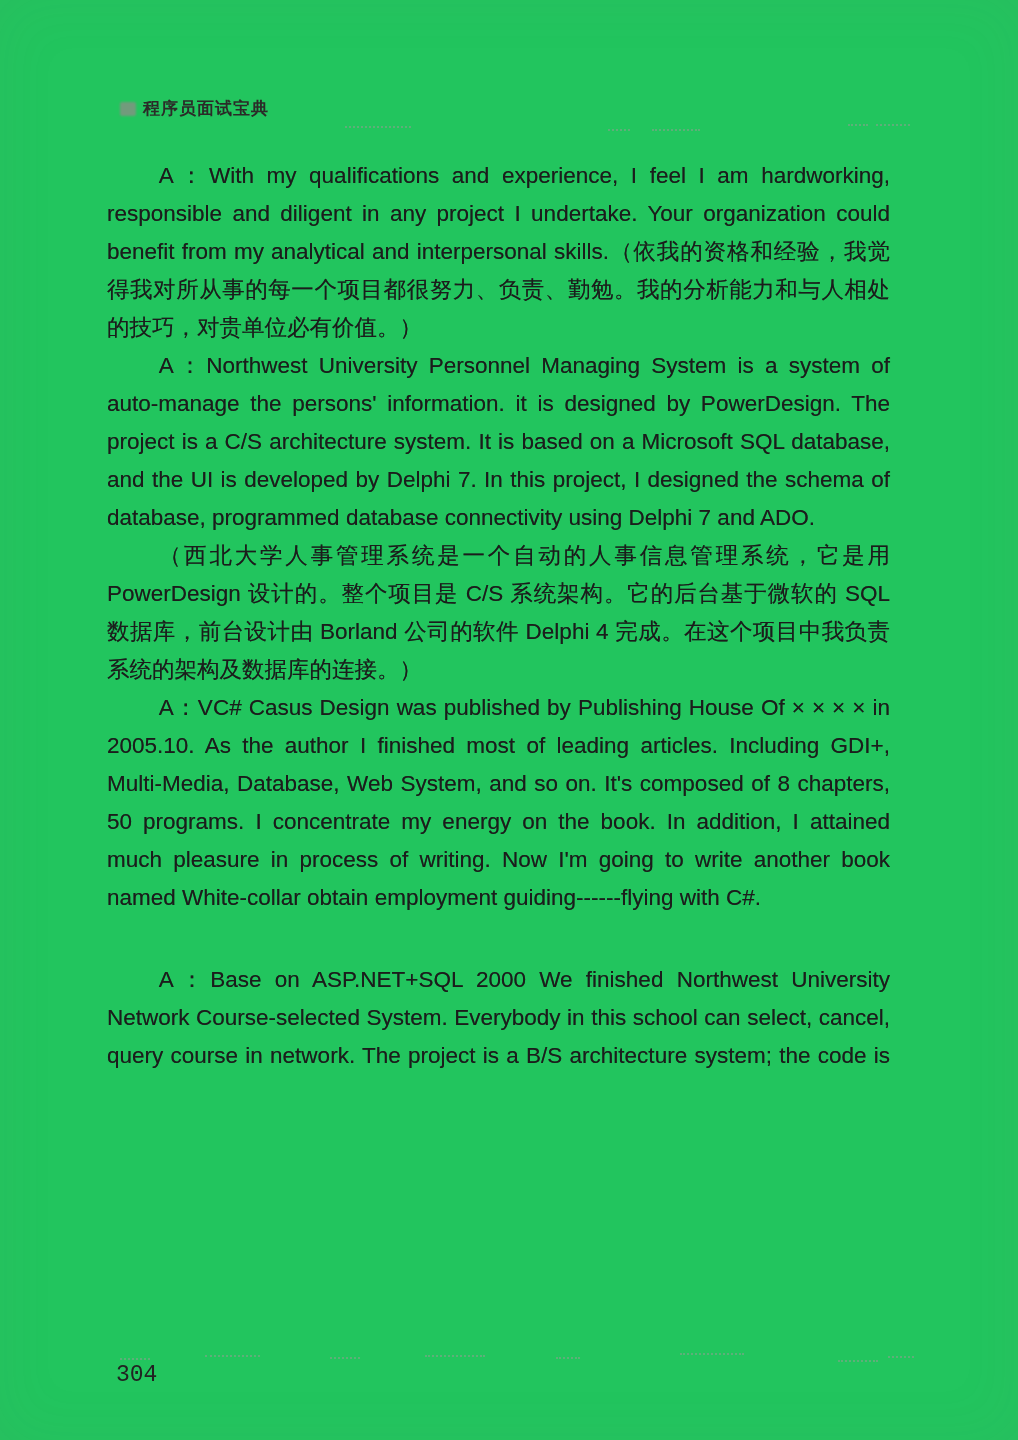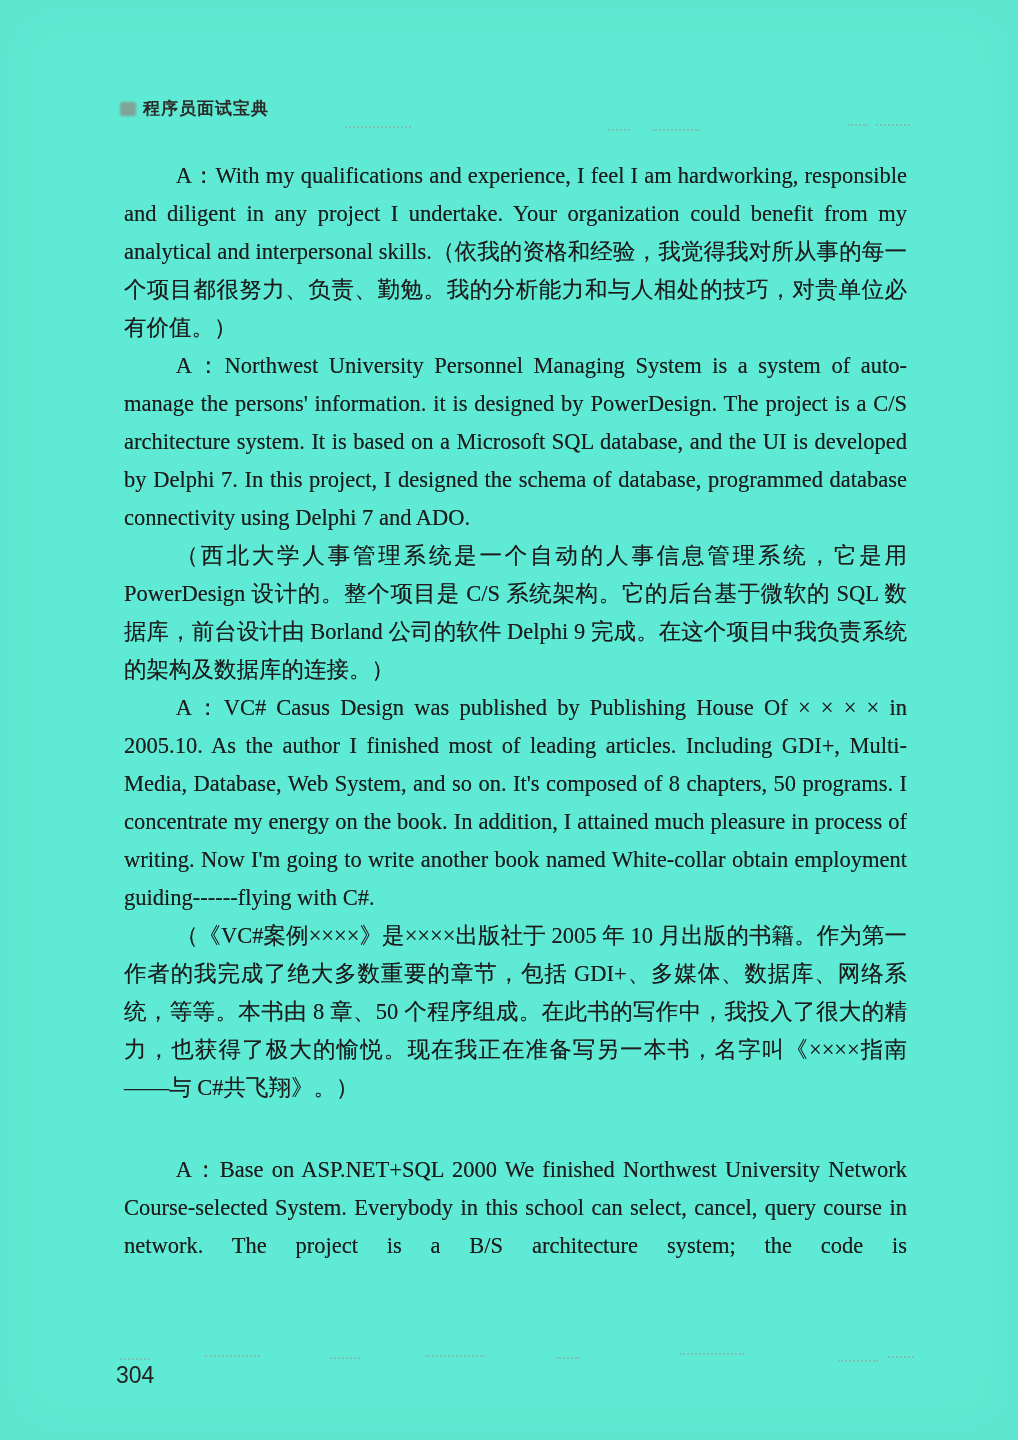--- a/index.html
+++ b/index.html
@@ -5,21 +5,21 @@
   html, body {
     margin: 0;
     padding: 0;
     background: #e9e9e5;
   }
   .page {
     position: relative;
     width: 1018px;
     height: 1440px;
     margin: 0 auto;
-    background: #5eead4;
+    background: #22c55e;
     box-shadow: inset 0 0 60px rgba(120,120,110,0.08);
     overflow: hidden;
     color: #1d1d1d;
   }
   
   .page-header {
     position: absolute;
     left: 120px;
     top: 97px;
     display: flex;
@@ -36,24 +36,24 @@
     width: 16px;
     height: 14px;
     background: #8d8d86;
     border-radius: 2px;
     filter: blur(1px);
     opacity: .75;
   }
   
   .content {
     position: absolute;
-    left: 124px;
+    left: 107px;
     top: 157px;
     width: 783px;
-    font-family: Liberation Serif, serif;
+    font-family: Liberation Sans, sans-serif;
     font-size: 22.5px;
     line-height: 38px;
     text-align: justify;
     color: #1c1c1c;
     text-shadow: 0 0 .3px rgba(20,20,20,.55);
   }
   .content p {
     margin: 0;
     text-indent: 2.3em;
   }
@@ -66,21 +66,21 @@
   }
   .content p.fill-last {
     text-align-last: justify;
     margin-top: 44px;
   }
   
   .page-footer {
     position: absolute;
     left: 116px;
     top: 1362px;
-    font-family: Liberation Sans, sans-serif;
+    font-family: Liberation Mono, monospace;
     font-size: 23px;
     color: #222;
   }
   
   .dots {
     position: absolute;
     border-top: 2px dotted #9a9a94;
     opacity: .5;
     height: 0;
   }
@@ -97,23 +97,22 @@
 
   <div class="dots" style="left:345px; top:126px; width:66px;"></div>
   <div class="dots" style="left:608px; top:129px; width:22px;"></div>
   <div class="dots" style="left:652px; top:129px; width:48px;"></div>
   <div class="dots" style="left:848px; top:124px; width:20px;"></div>
   <div class="dots" style="left:876px; top:124px; width:34px;"></div>
 
   <div class="content">
     <p>A：With my qualifications and experience, I feel I am hardworking, responsible and diligent in any project I undertake. Your organization could benefit from my analytical and interpersonal skills.（依我的资格和经验，我觉得我对所从事的每一个项目都很努力、负责、勤勉。我的分析能力和与人相处的技巧，对贵单位必有价值。）</p>
     <p>A：Northwest University Personnel Managing System is a system of auto-manage the persons' information. it is designed by PowerDesign. The project is a C/S architecture system. It is based on a Microsoft SQL database, and the UI is developed by Delphi 7. In this project, I designed the schema of database, programmed database connectivity using Delphi 7 and ADO.</p>
-    <p>（西北大学人事管理系统是一个自动的人事信息管理系统，它是用 PowerDesign 设计的。整个项目是 C/S 系统架构。它的后台基于微软的 SQL 数据库，前台设计由 Borland 公司的软件 Delphi 9 完成。在这个项目中我负责系统的架构及数据库的连接。）</p>
+    <p>（西北大学人事管理系统是一个自动的人事信息管理系统，它是用 PowerDesign 设计的。整个项目是 C/S 系统架构。它的后台基于微软的 SQL 数据库，前台设计由 Borland 公司的软件 Delphi 4 完成。在这个项目中我负责系统的架构及数据库的连接。）</p>
     <p>A：VC# Casus Design was published by Publishing House Of × × × × in 2005.10. As the author I finished most of leading articles. Including GDI+, Multi-Media, Database, Web System, and so on. It's composed of 8 chapters, 50 programs. I concentrate my energy on the book. In addition, I attained much pleasure in process of writing. Now I'm going to write another book named White-collar obtain employment guiding------flying with C#.</p>
-    <p>（《VC#案例××××》是××××出版社于 2005 年 10 月出版的书籍。作为第一作者的我完成了绝大多数重要的章节，包括 GDI+、多媒体、数据库、网络系统，等等。本书由 8 章、50 个程序组成。在此书的写作中，我投入了很大的精力，也获得了极大的愉悦。现在我正在准备写另一本书，名字叫《××××指南——与 C#共飞翔》。）</p>
     <p class="fill-last">A：Base on ASP.NET+SQL 2000 We finished Northwest University Network Course-selected System. Everybody in this school can select, cancel, query course in network. The project is a B/S architecture system; the code is</p>
   </div>
 
   <div class="dots" style="left:120px; top:1358px; width:30px;"></div>
   <div class="dots" style="left:205px; top:1355px; width:55px;"></div>
   <div class="dots" style="left:330px; top:1357px; width:30px;"></div>
   <div class="dots" style="left:425px; top:1355px; width:60px;"></div>
   <div class="dots" style="left:556px; top:1357px; width:24px;"></div>
   <div class="dots" style="left:680px; top:1353px; width:64px;"></div>
   <div class="dots" style="left:838px; top:1360px; width:40px;"></div>

